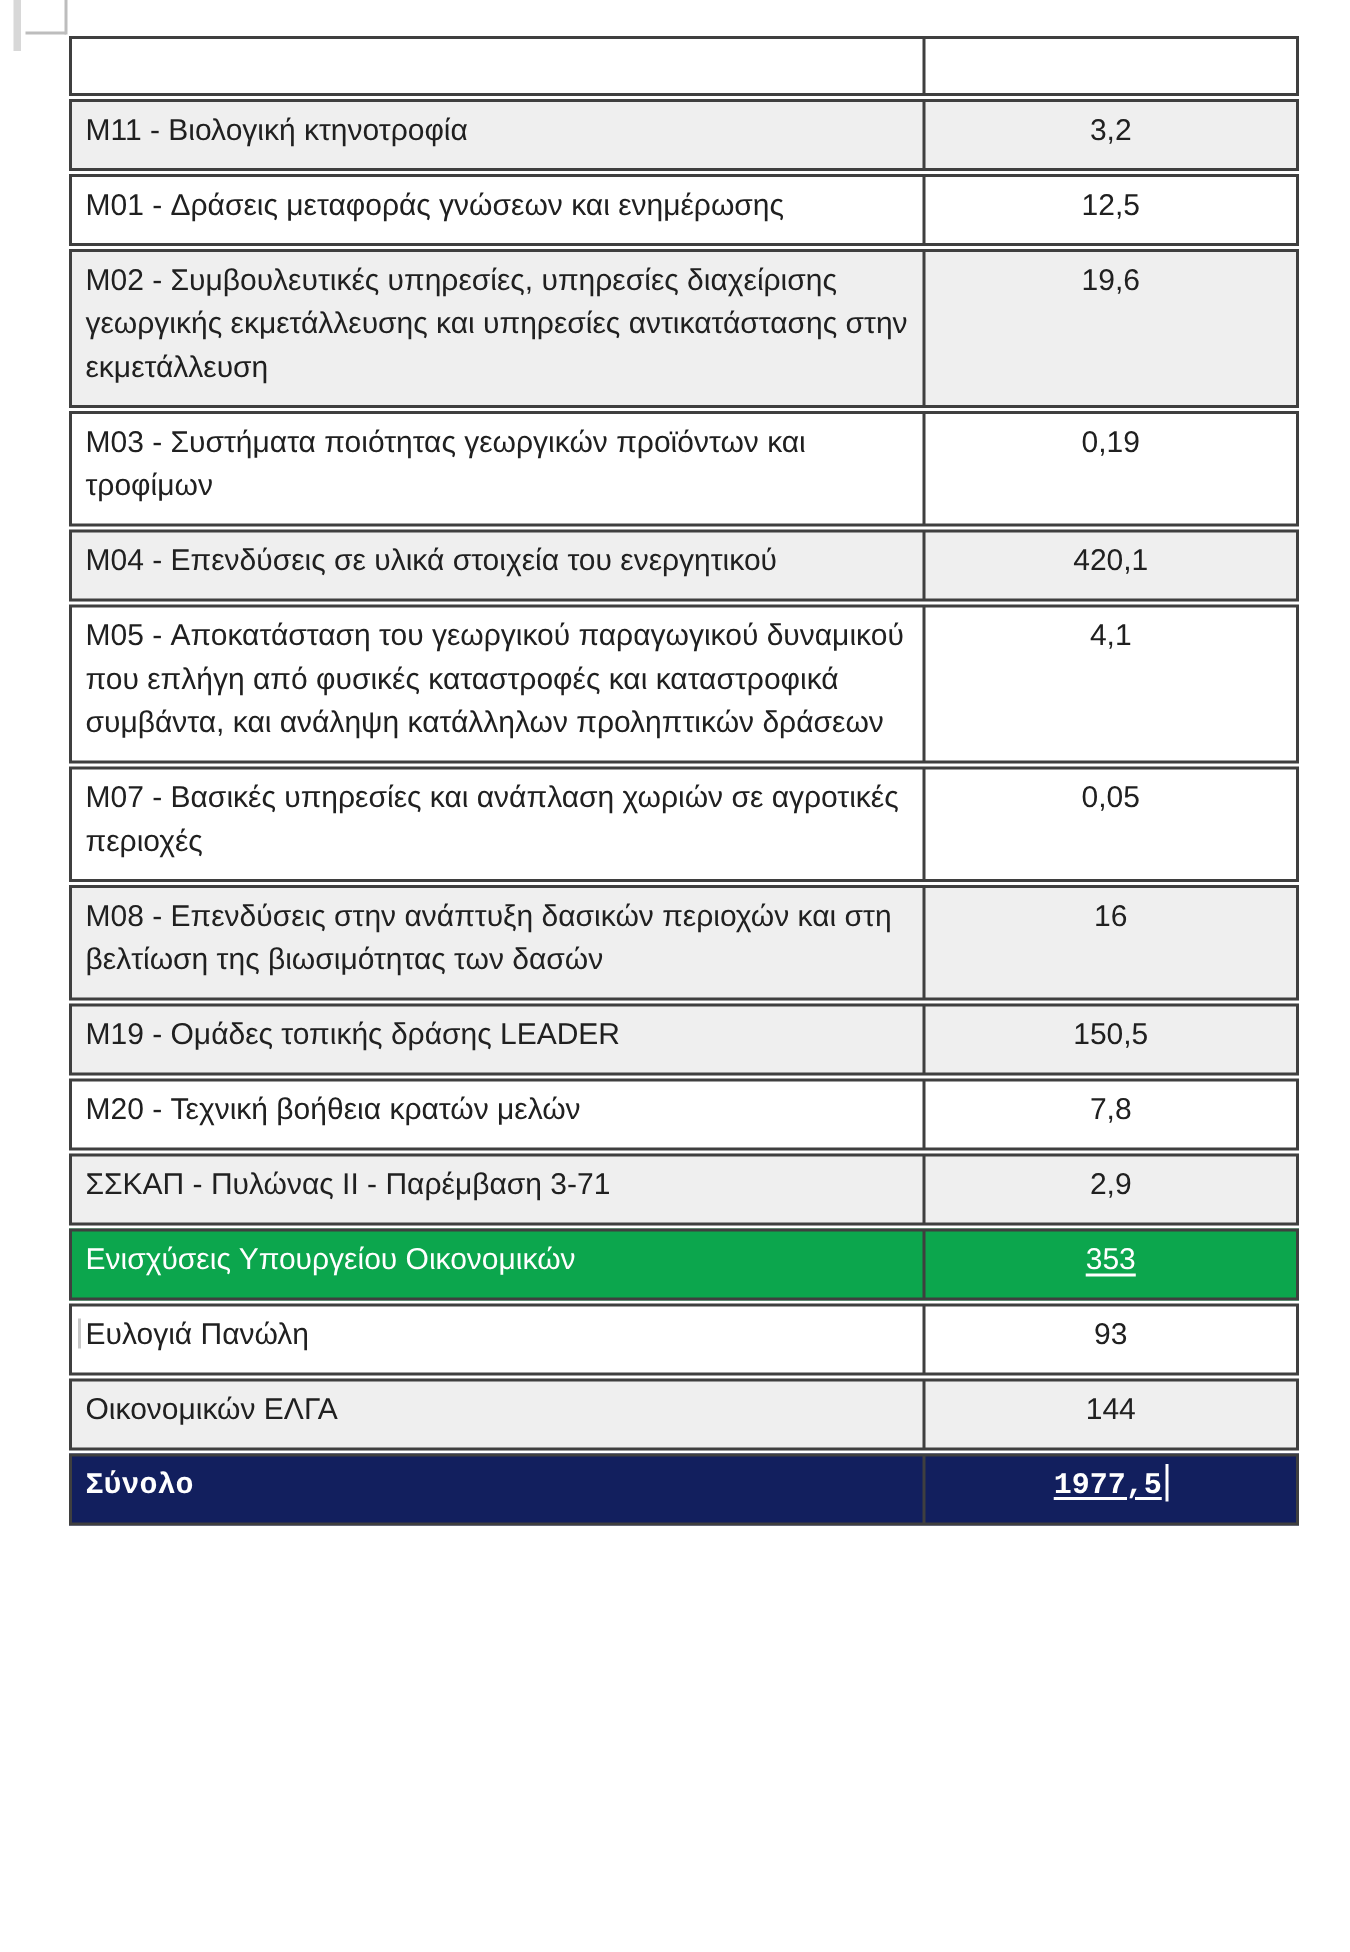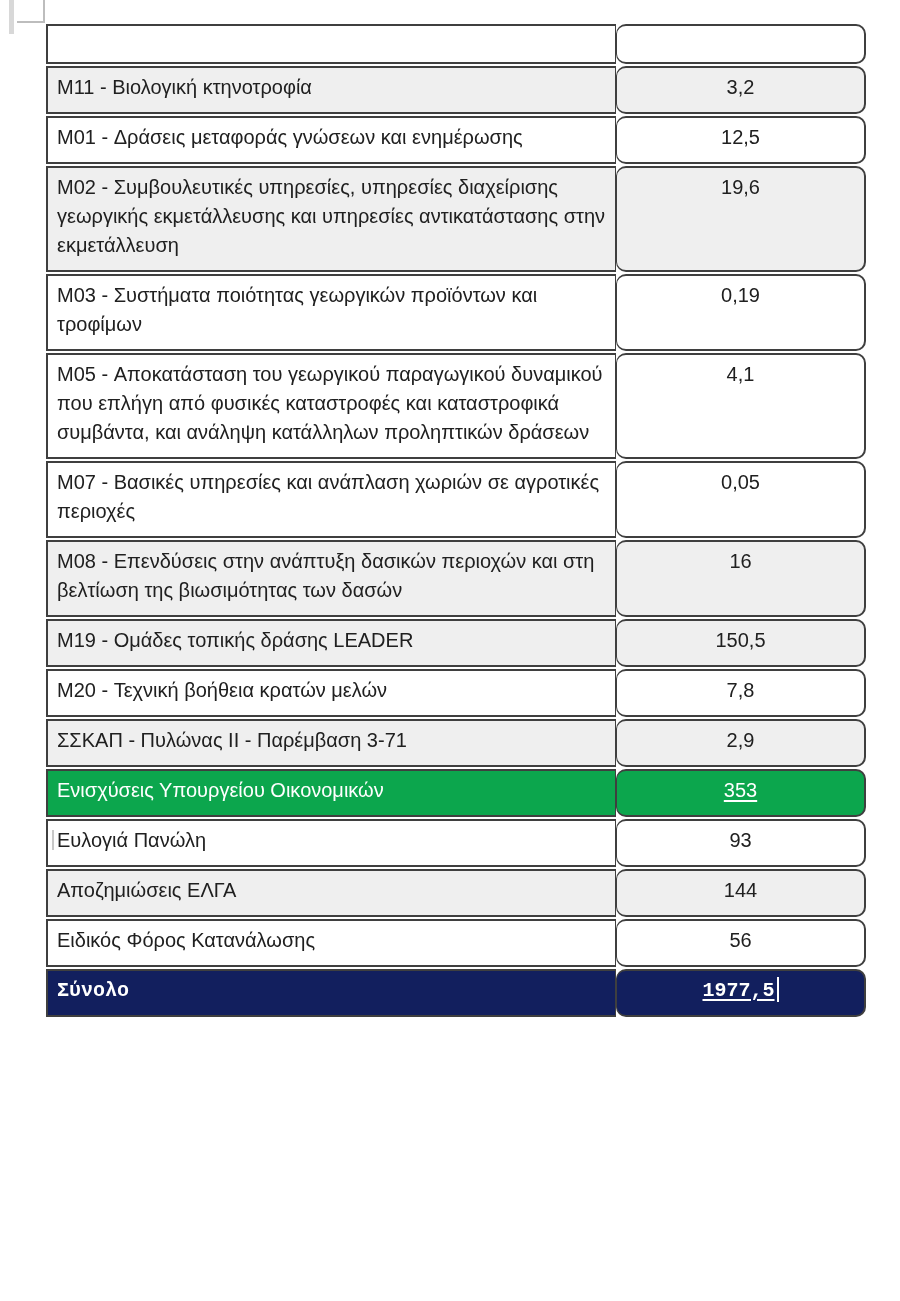--- a/index.html
+++ b/index.html
@@ -34,21 +34,21 @@
     border:2px solid var(--c-border);
     vertical-align:top;
     font-size:20px;
     line-height:29px;
     color:var(--c-text);
     background:#ffffff;
     overflow:hidden;
     margin-top:12px;
   }
   td.label-cell{padding:5px 8px 10px 9px;border-right-width:1px;}
-  td.value-cell{padding:5px 4px 10px;text-align:center;border-left-width:1px;border-radius:10px;}
+  td.value-cell{padding:5px 4px 10px;text-align:center;border-left-width:1px;}
   tr.header-row td{height:40px;}
   tr.row-gray td{background:var(--c-gray);}
   tr.row-white td{background:#ffffff;}
   tr.row-green td{background:var(--c-green);color:#ffffff;font-weight:normal;}
   tr.row-navy td{background:var(--c-navy);color:#ffffff;font-weight:bold;font-family:Liberation Mono, monospace;}
   .underline{text-decoration:underline;text-underline-offset:3px;}
   .caret{display:inline-block;width:2px;height:25px;vertical-align:middle;margin-left:2px;margin-top:-3px;}
   .caret-dark{background:#4a4a4a;}
   .caret-white{background:#ffffff;}
   .caret-light{display:inline-block;width:2px;height:20px;background:#c8c8c8;vertical-align:middle;margin-right:3px;margin-left:-5px;margin-top:-3px;}
@@ -79,20 +79,24 @@
         <td class="value-cell"><span>12,5</span></td>
       </tr>
       <tr class="row-gray">
         <td class="label-cell"><span>M02 - Συμβουλευτικές υπηρεσίες, υπηρεσίες διαχείρισης γεωργικής εκμετάλλευσης και υπηρεσίες αντικατάστασης στην εκμετάλλευση</span></td>
         <td class="value-cell"><span>19,6</span></td>
       </tr>
       <tr class="row-white">
         <td class="label-cell"><span>M03 - Συστήματα ποιότητας γεωργικών προϊόντων και τροφίμων</span></td>
         <td class="value-cell"><span>0,19</span></td>
       </tr>
+      <tr class="row-gray">
+        <td class="label-cell"><span>M04 - Επενδύσεις σε υλικά στοιχεία του ενεργητικού</span></td>
+        <td class="value-cell"><span>420,1</span></td>
+      </tr>
       <tr class="row-white">
         <td class="label-cell"><span>M05 - Αποκατάσταση του γεωργικού παραγωγικού δυναμικού που επλήγη από φυσικές καταστροφές και καταστροφικά συμβάντα, και ανάληψη κατάλληλων προληπτικών δράσεων</span></td>
         <td class="value-cell"><span>4,1</span></td>
       </tr>
       <tr class="row-white">
         <td class="label-cell"><span>M07 - Βασικές υπηρεσίες και ανάπλαση χωριών σε αγροτικές περιοχές</span></td>
         <td class="value-cell"><span>0,05</span></td>
       </tr>
       <tr class="row-gray">
         <td class="label-cell"><span>M08 - Επενδύσεις στην ανάπτυξη δασικών περιοχών και στη βελτίωση της βιωσιμότητας των δασών</span></td>
@@ -112,25 +116,21 @@
       </tr>
       <tr class="row-green">
         <td class="label-cell"><span>Ενισχύσεις Υπουργείου Οικονομικών</span></td>
         <td class="value-cell"><span class="underline">353</span></td>
       </tr>
       <tr class="row-white">
         <td class="label-cell"><span class="caret-light"></span><span>Ευλογιά Πανώλη</span></td>
         <td class="value-cell"><span>93</span></td>
       </tr>
       <tr class="row-gray">
-        <td class="label-cell"><span>Αποζημιώσεις ΕΛΓΑ</span></td>
+        <td class="label-cell"><span>Οικονομικών ΕΛΓΑ</span></td>
         <td class="value-cell"><span>144</span></td>
-      </tr>
-      <tr class="row-white">
-        <td class="label-cell"><span>Ειδικός Φόρος Κατανάλωσης</span></td>
-        <td class="value-cell"><span>56</span></td>
       </tr>
       <tr class="row-navy">
         <td class="label-cell"><span>Σύνολο</span></td>
         <td class="value-cell"><span class="underline">1977,5</span><span class="caret caret-white"></span></td>
       </tr>
     </tbody>
 </table>
 
 </body></html>

